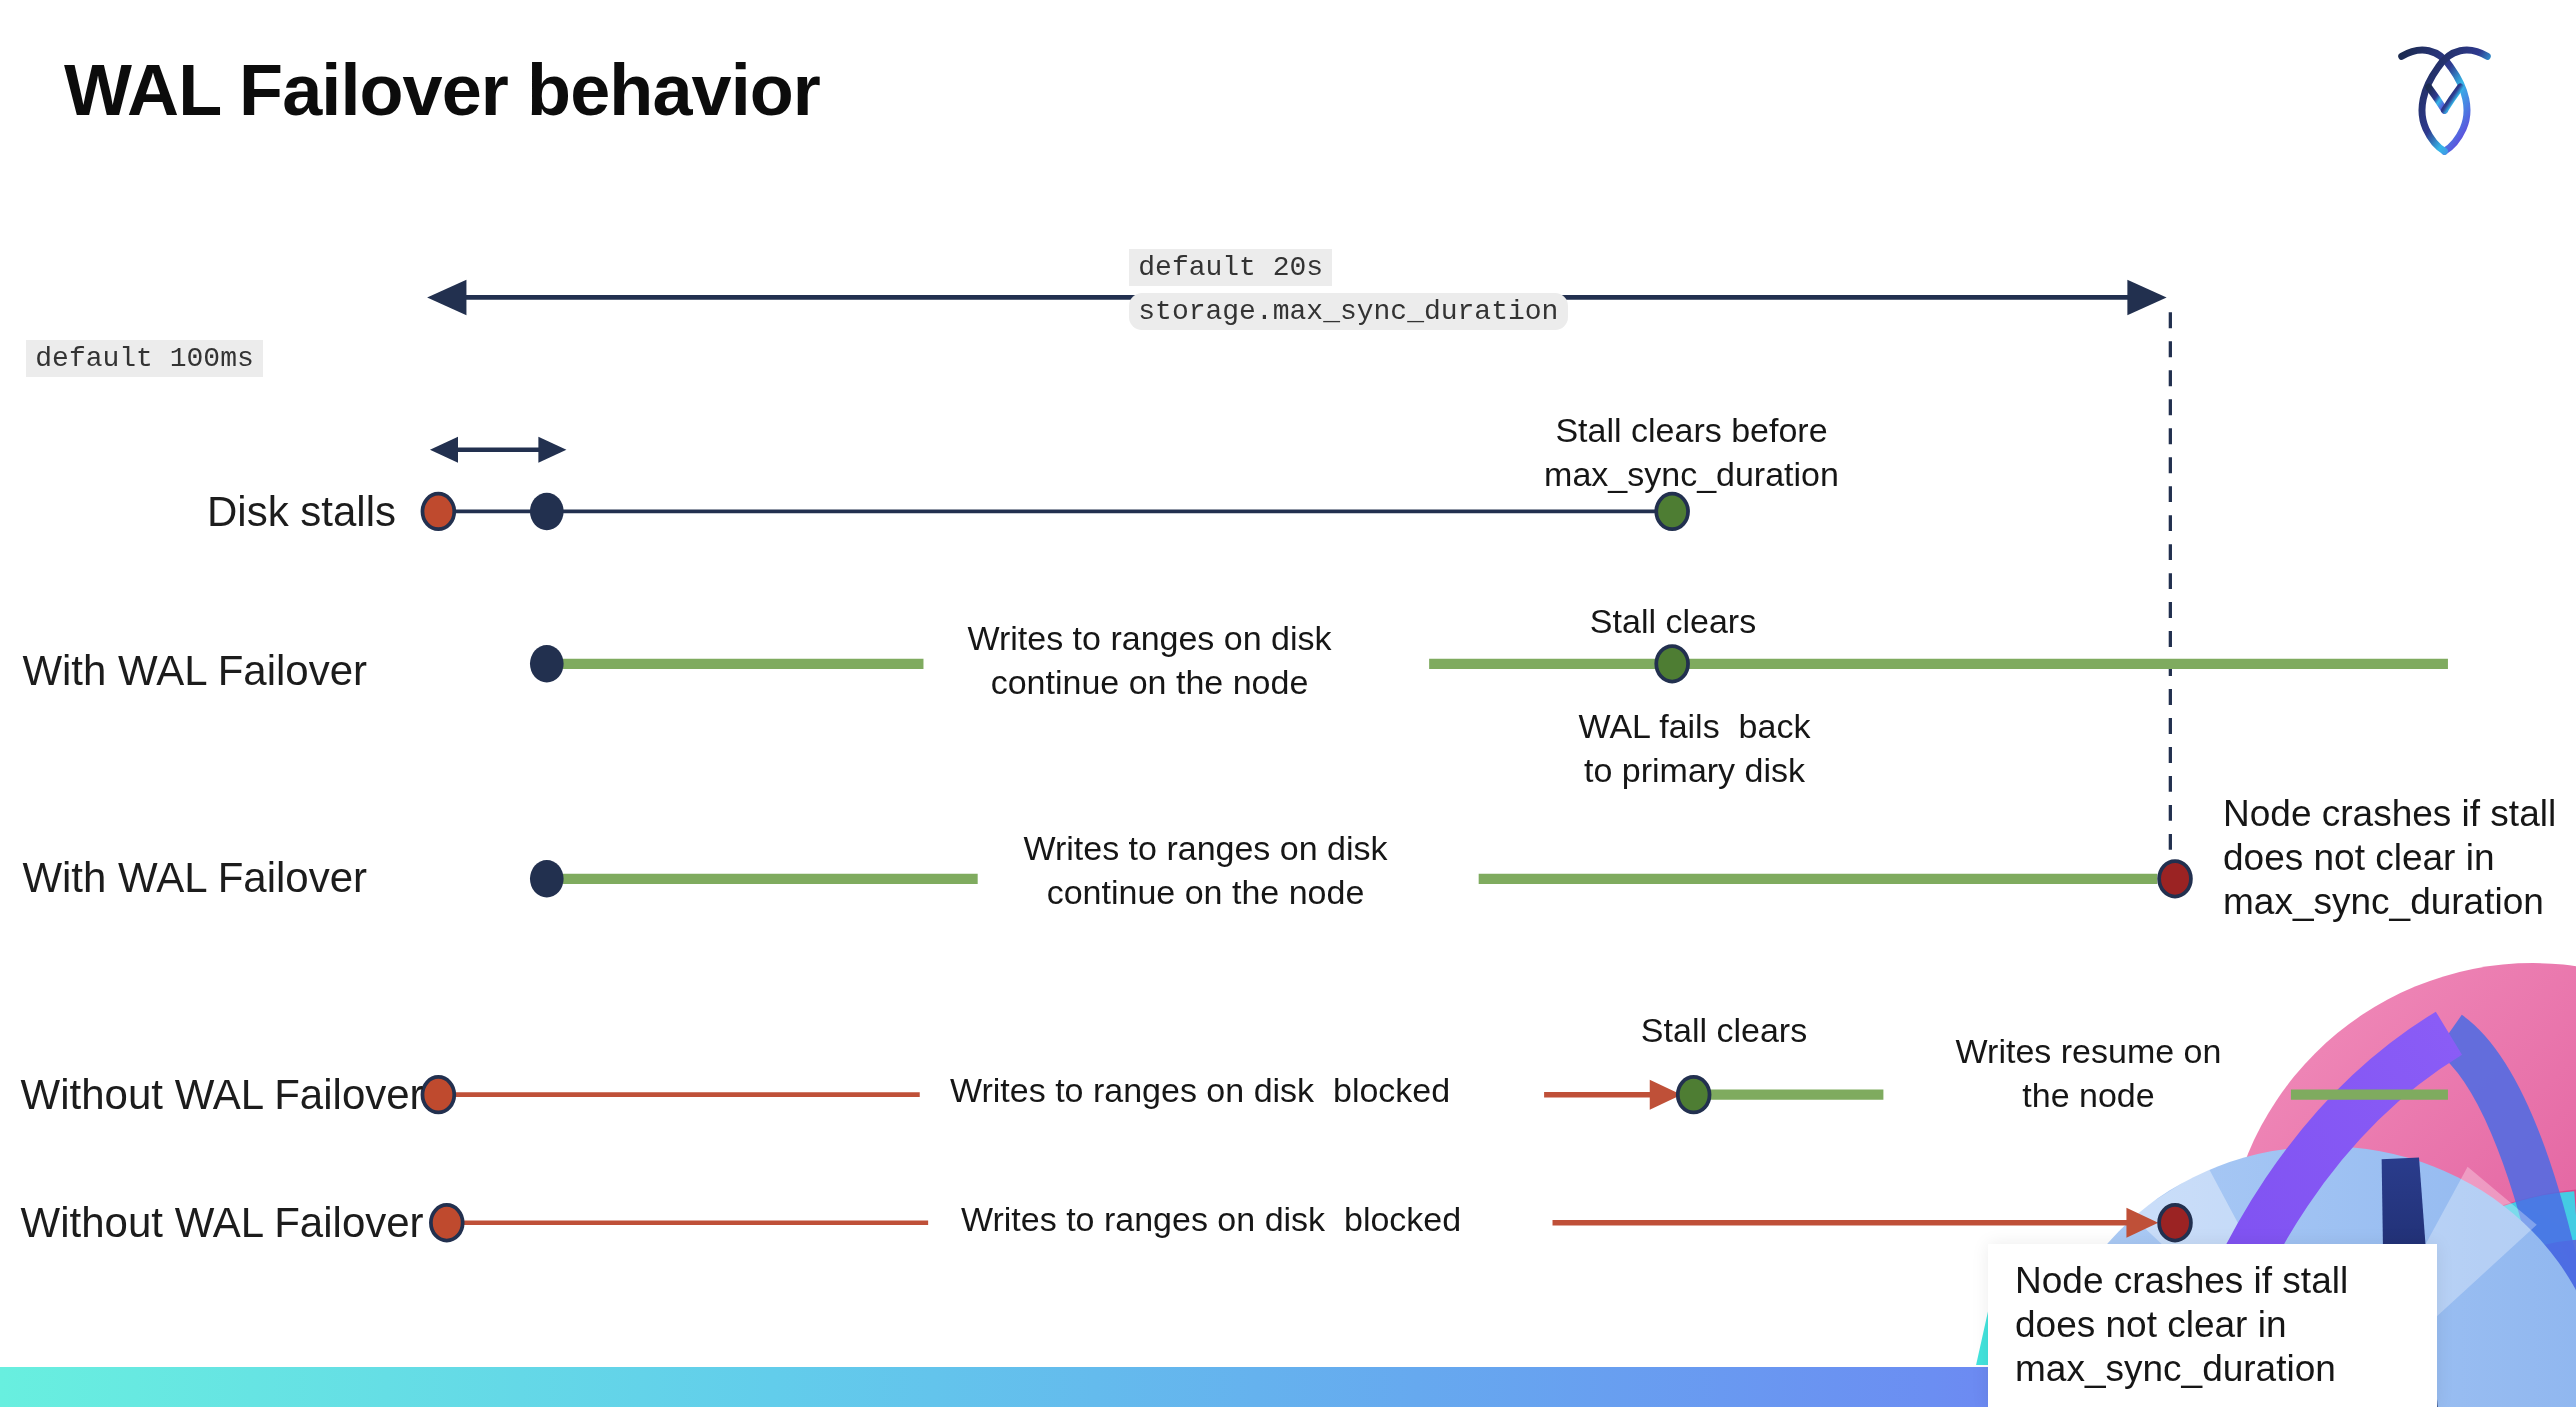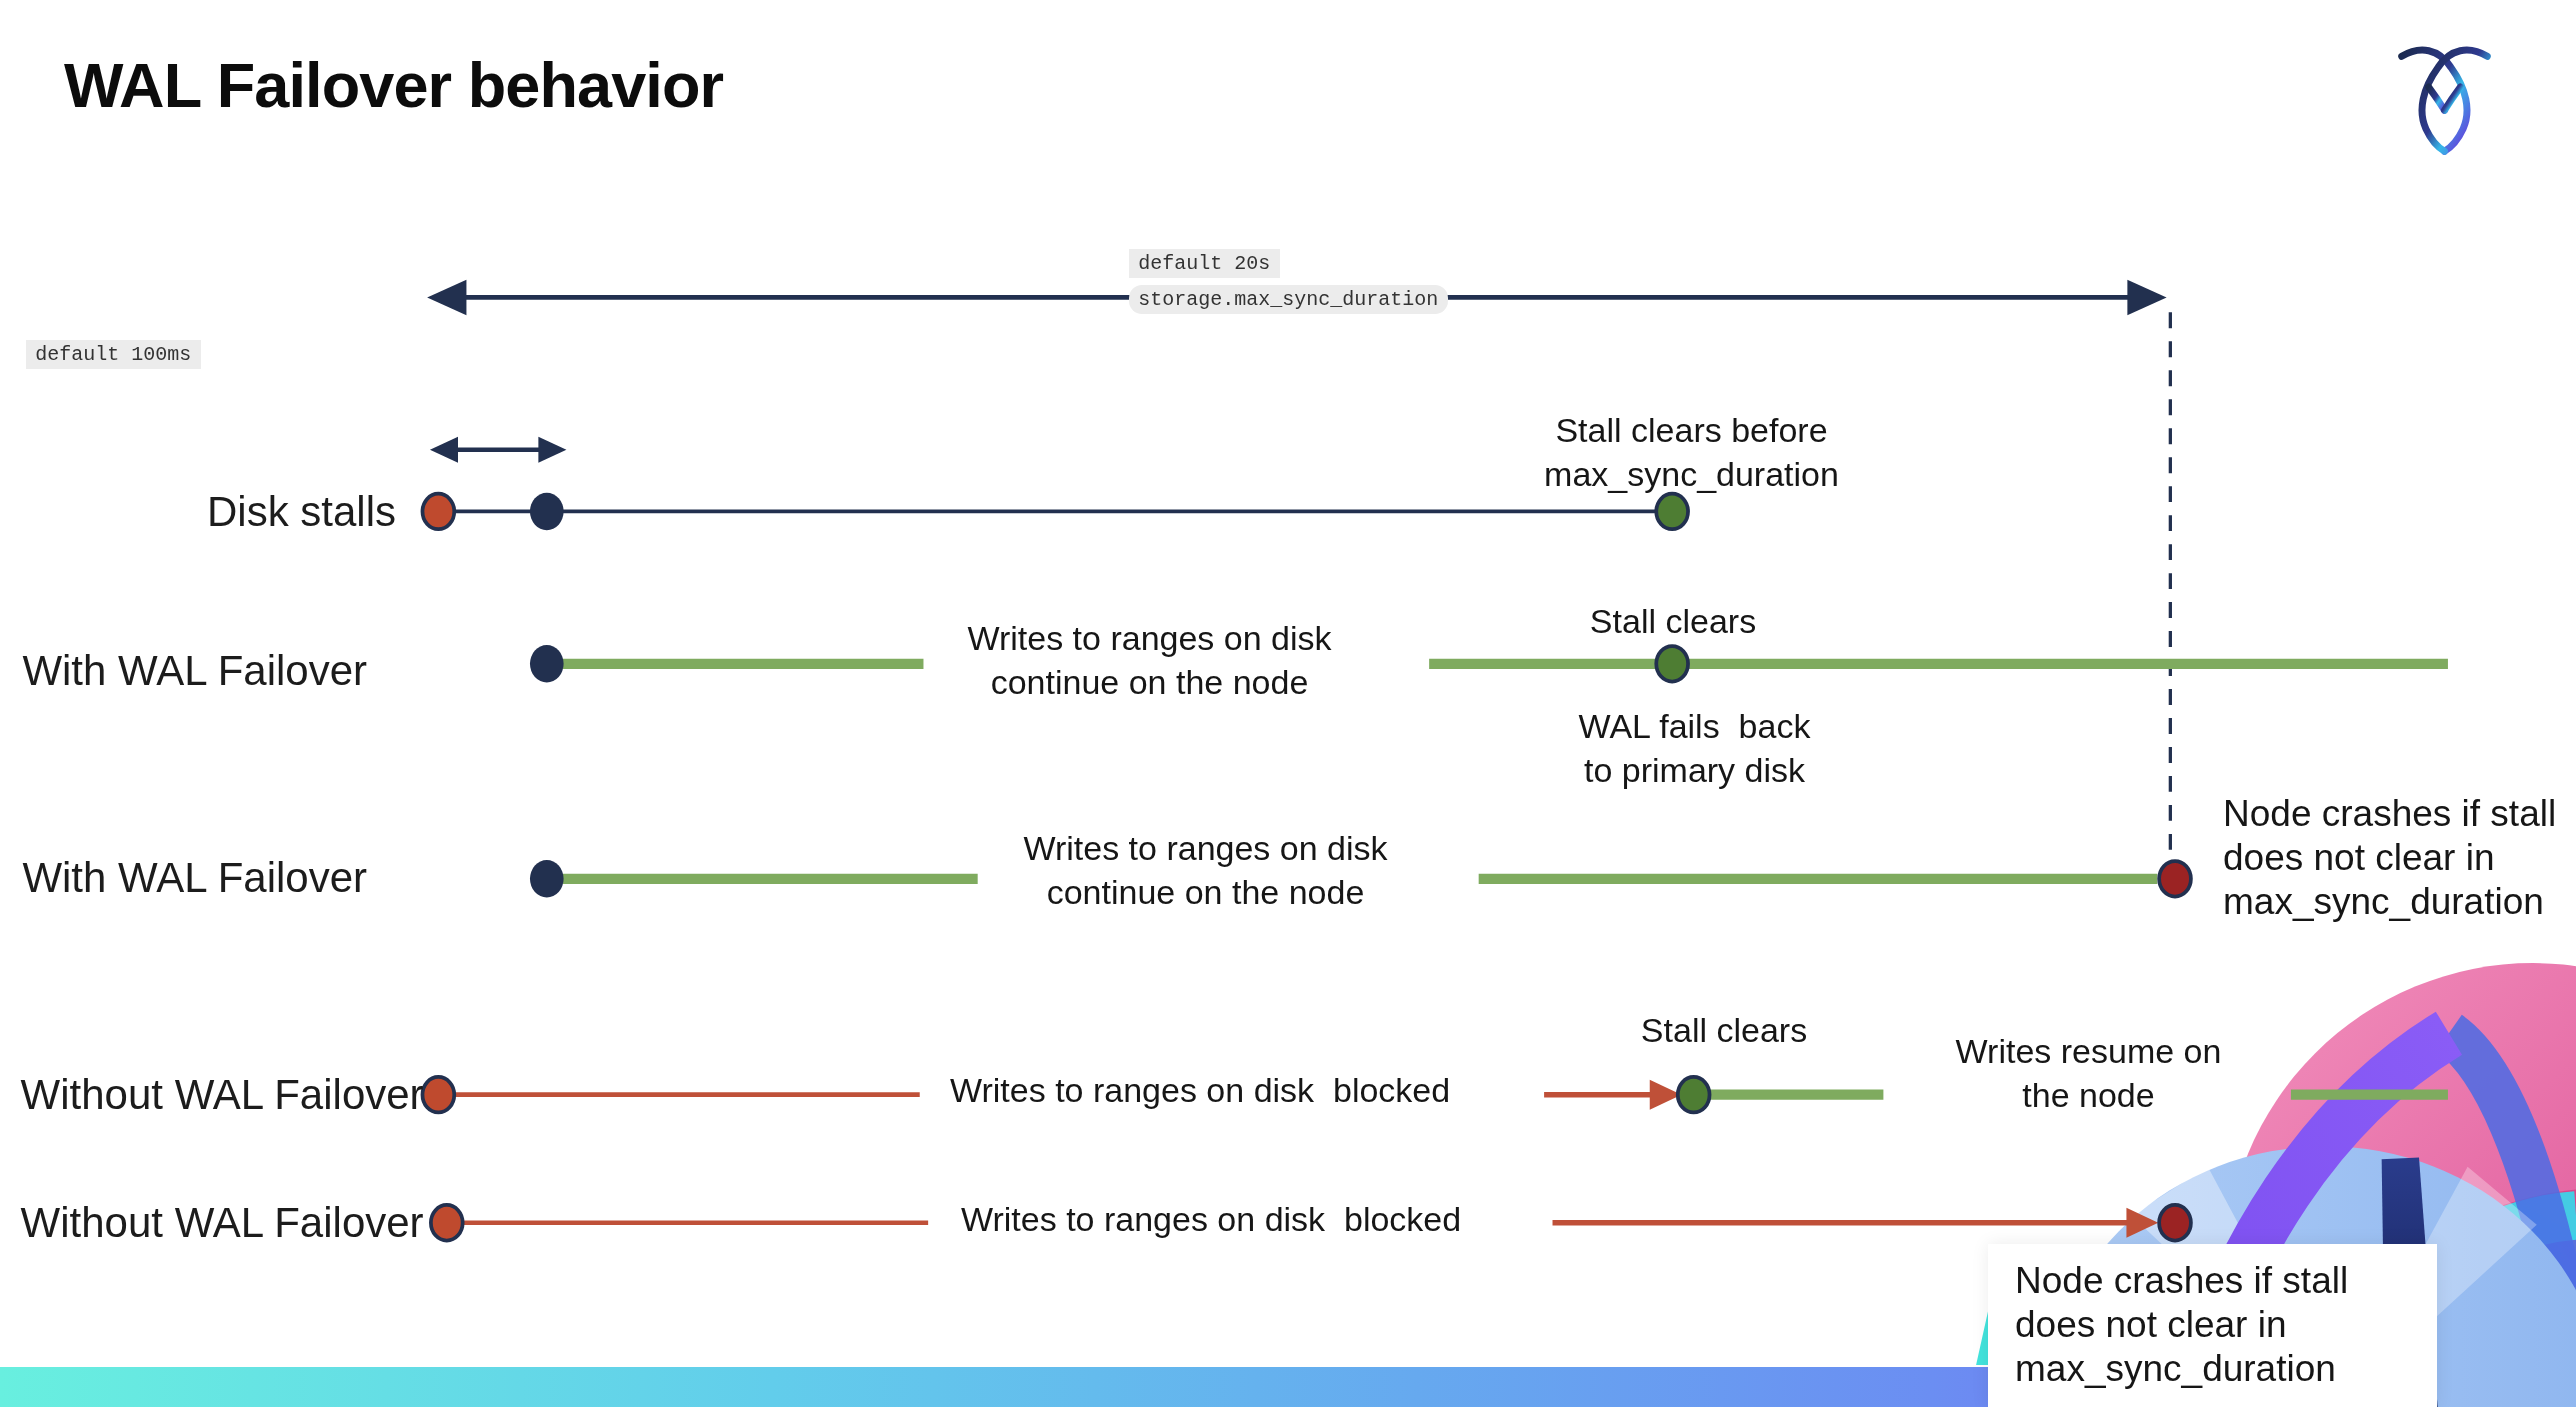--- a/index.html
+++ b/index.html
@@ -1,24 +1,24 @@
 <!DOCTYPE html>
 <html style="font-size:15px"><head>
 <meta charset="utf-8">
 <style>
   html,body{margin:0;padding:0;background:#ffffff;}
   .slide{position:relative;width:2576px;height:1408px;background:#ffffff;overflow:hidden;
          font-family:"Liberation Sans",sans-serif;color:#1c1c1c;}
   .abs{position:absolute;}
-  .title{font-size:63px;font-weight:700;letter-spacing:-0.9px;color:#0c0c0c;z-index:6;}
+  .title{font-size:72px;font-weight:700;letter-spacing:-0.9px;color:#0c0c0c;z-index:6;}
   .rowlabel{font-size:42px;color:#1c1c1c;z-index:6;white-space:pre;}
   .note{font-size:34px;color:#161616;z-index:6;white-space:pre-wrap;line-height:44px;}
   .note.center{text-align:center;}
   .note.small{font-size:37px;}
-  .code{font-family:"Liberation Mono",monospace;font-size:20px;color:#333333;z-index:6;}
+  .code{font-family:"Liberation Mono",monospace;font-size:28px;color:#333333;z-index:6;}
   .code span{background:#ececec;padding:2.8px 9.3px;display:inline-block;}
   .codeline2{margin-top:7.5px;border-radius:13px;}
   .bottom-bar{left:0;top:1367px;width:2576px;height:41px;z-index:1;
     background:linear-gradient(90deg,#68efdf 0%,#62cdeb 30%,#66a9ef 55%,#6b8ef2 75%,#7a5cf0 100%);}
   .white-box{left:1988px;top:1244px;width:449px;height:164px;background:#ffffff;z-index:3;
              box-shadow:0 0 17px rgba(0,0,0,0.08);}
   svg{display:block;}
   .layer-art{left:1963px;top:935px;z-index:2;}
   .layer-lines{left:0;top:0;z-index:4;pointer-events:none;}
   .layer-logo{left:2398px;top:41px;z-index:6;}

